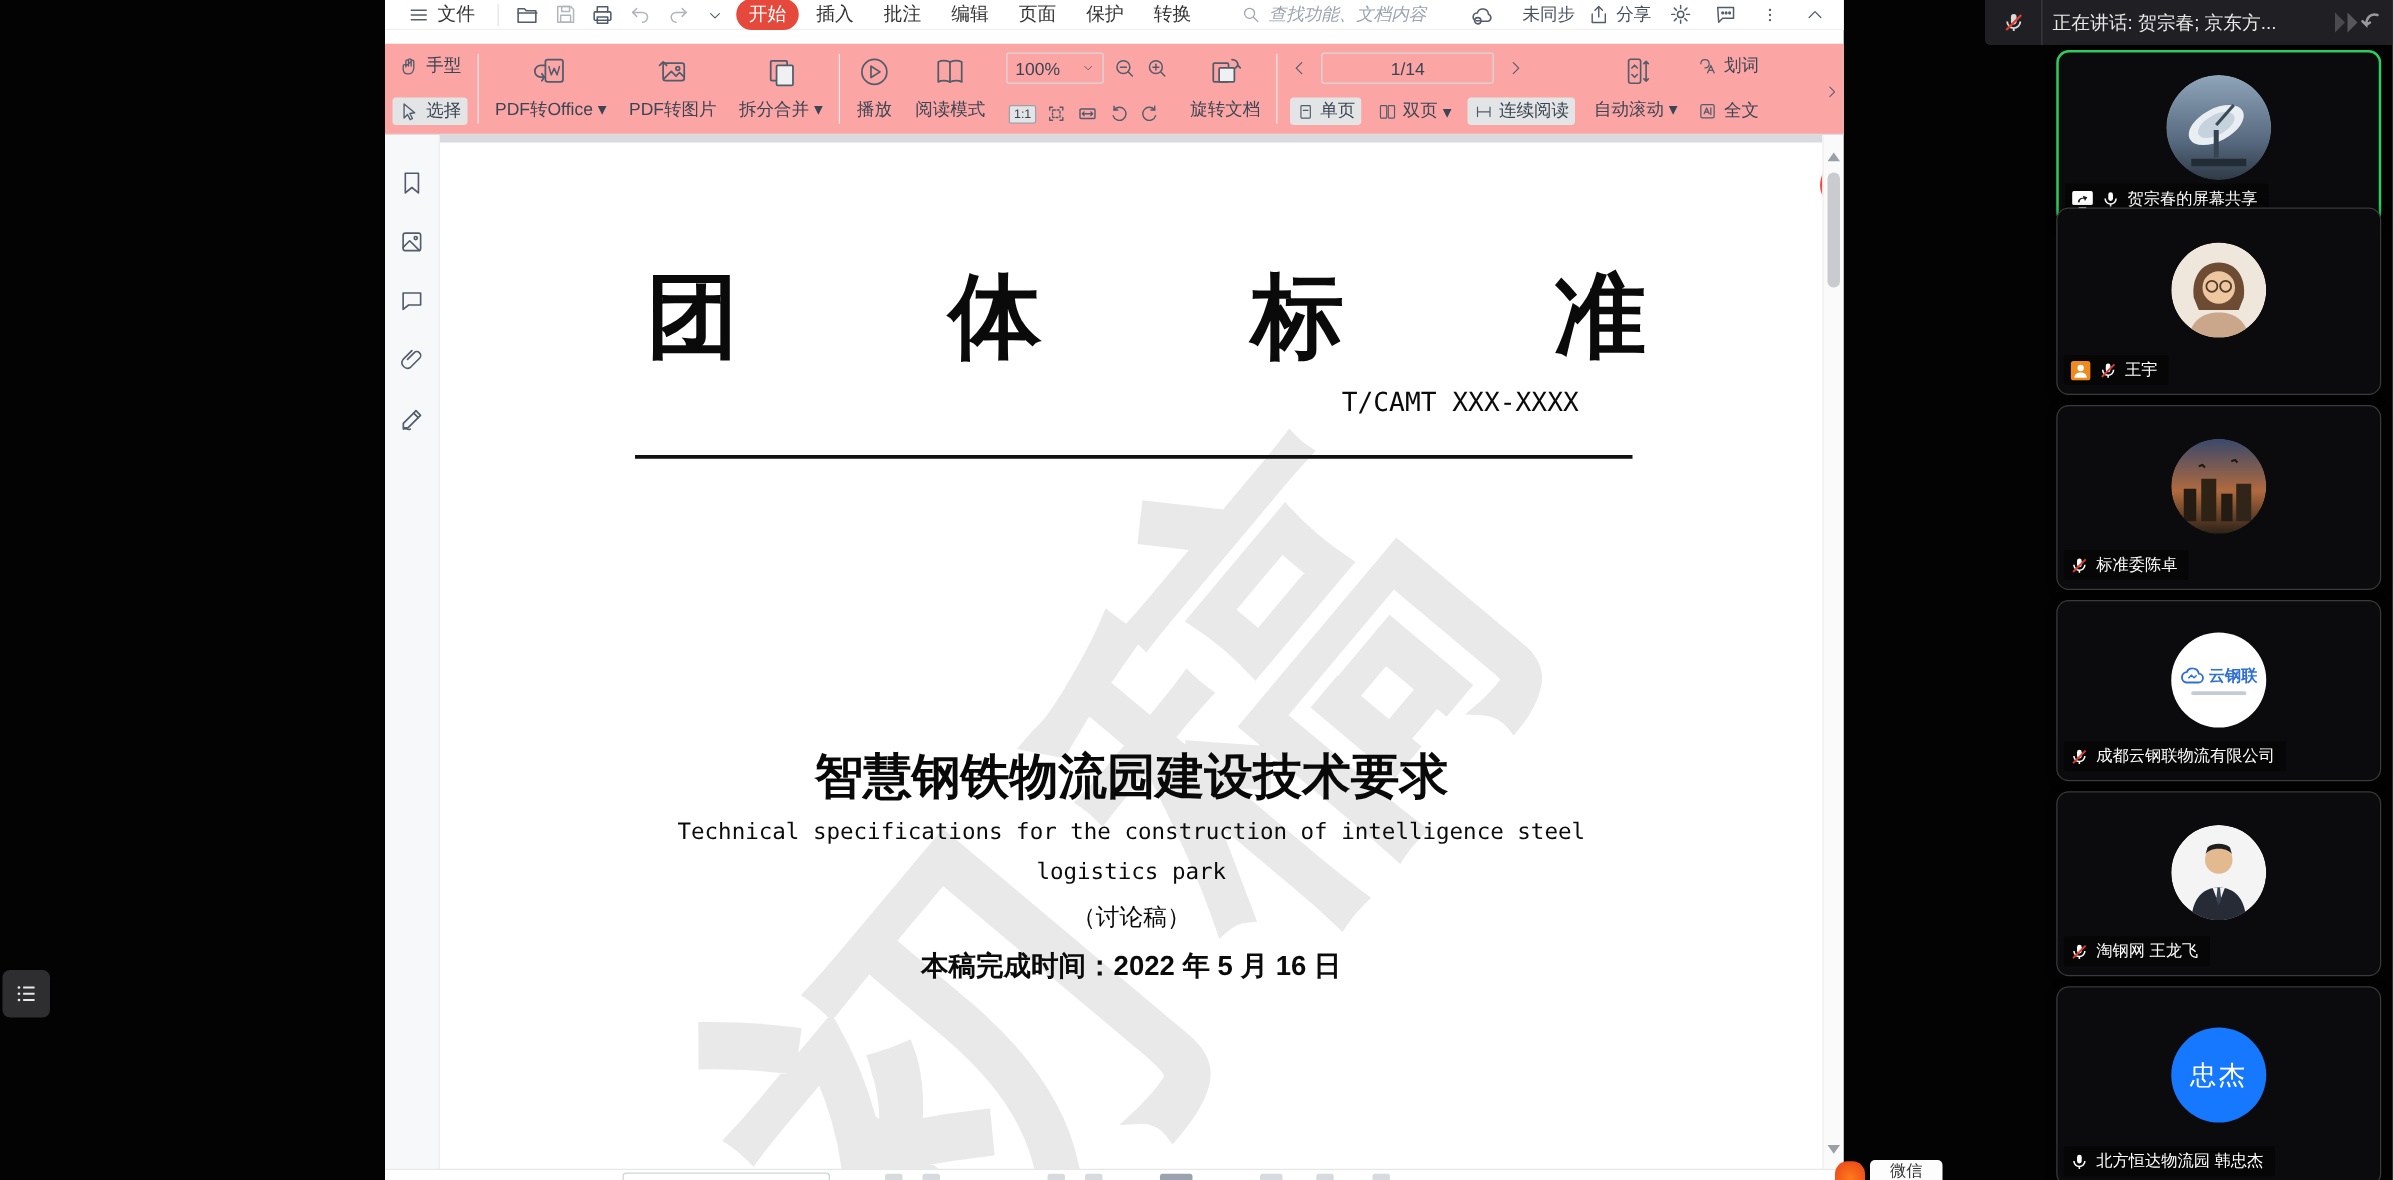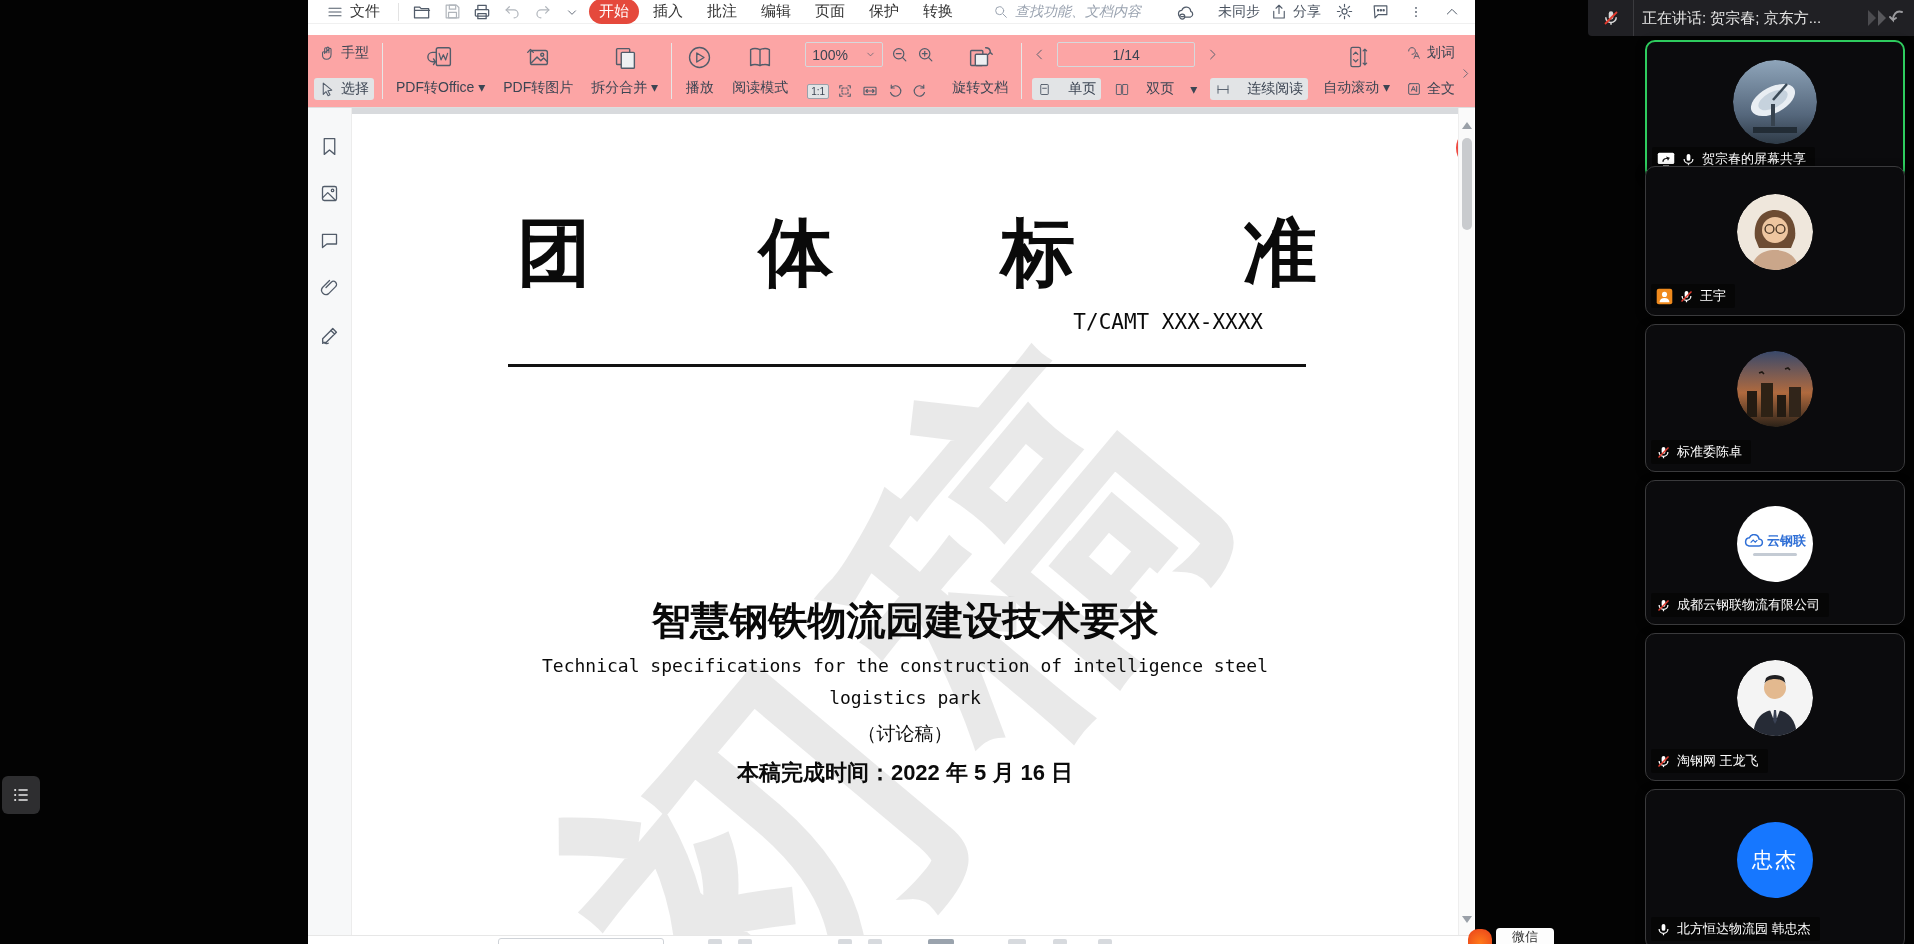--- a/index.html
+++ b/index.html
@@ -31,21 +31,21 @@
   .tbtn .lbl { white-space:nowrap; }
   .stack { display:flex; flex-direction:column; justify-content:space-between; padding:3px 4px; }
   .srow { display:flex; align-items:center; gap:5px; padding:2px 5px; border-radius:3px; white-space:nowrap; }
   .srow.on { background:#e2e4e6; }
   .tsep { width:1px; background:#e6e6e6; margin:4px 4px; }
   .zoombox { width:78px; height:25px; border:1px solid #d6d9dc; border-radius:2px; display:flex;
     align-items:center; justify-content:space-between; padding:0 6px; font-size:14px; }
   .pgbox { width:138px; height:25px; border:1px solid #d6d9dc; border-radius:2px; display:flex;
     align-items:center; justify-content:center; font-size:14px; }
   .mini { display:flex; align-items:center; gap:7px; }
-  .chip { padding:2px 5px; border-radius:3px; display:flex; align-items:center; gap:16px; white-space:nowrap; }
+  .chip { padding:2px 5px; border-radius:3px; display:flex; align-items:center; gap:4px; white-space:nowrap; }
   .chip.on { background:#e2e4e6; }
   .one2one { border:1px solid #9aa1aa; border-radius:2px; font-size:10px; padding:1px 3px; background:#e2e4e6; }
 
   
   .rail { left:0; top:108px; width:44px; height:836px; background:#f7f8f9; border-right:1px solid #ececec;
     display:flex; flex-direction:column; align-items:center; gap:26px; padding-top:28px; }
 
   
   .docarea { left:44px; top:108px; width:1106px; height:827px; background:#fff; overflow:hidden; }
   .doc-topstrip { left:0; top:0; width:100%; height:6px; background:#d8dadd; }

